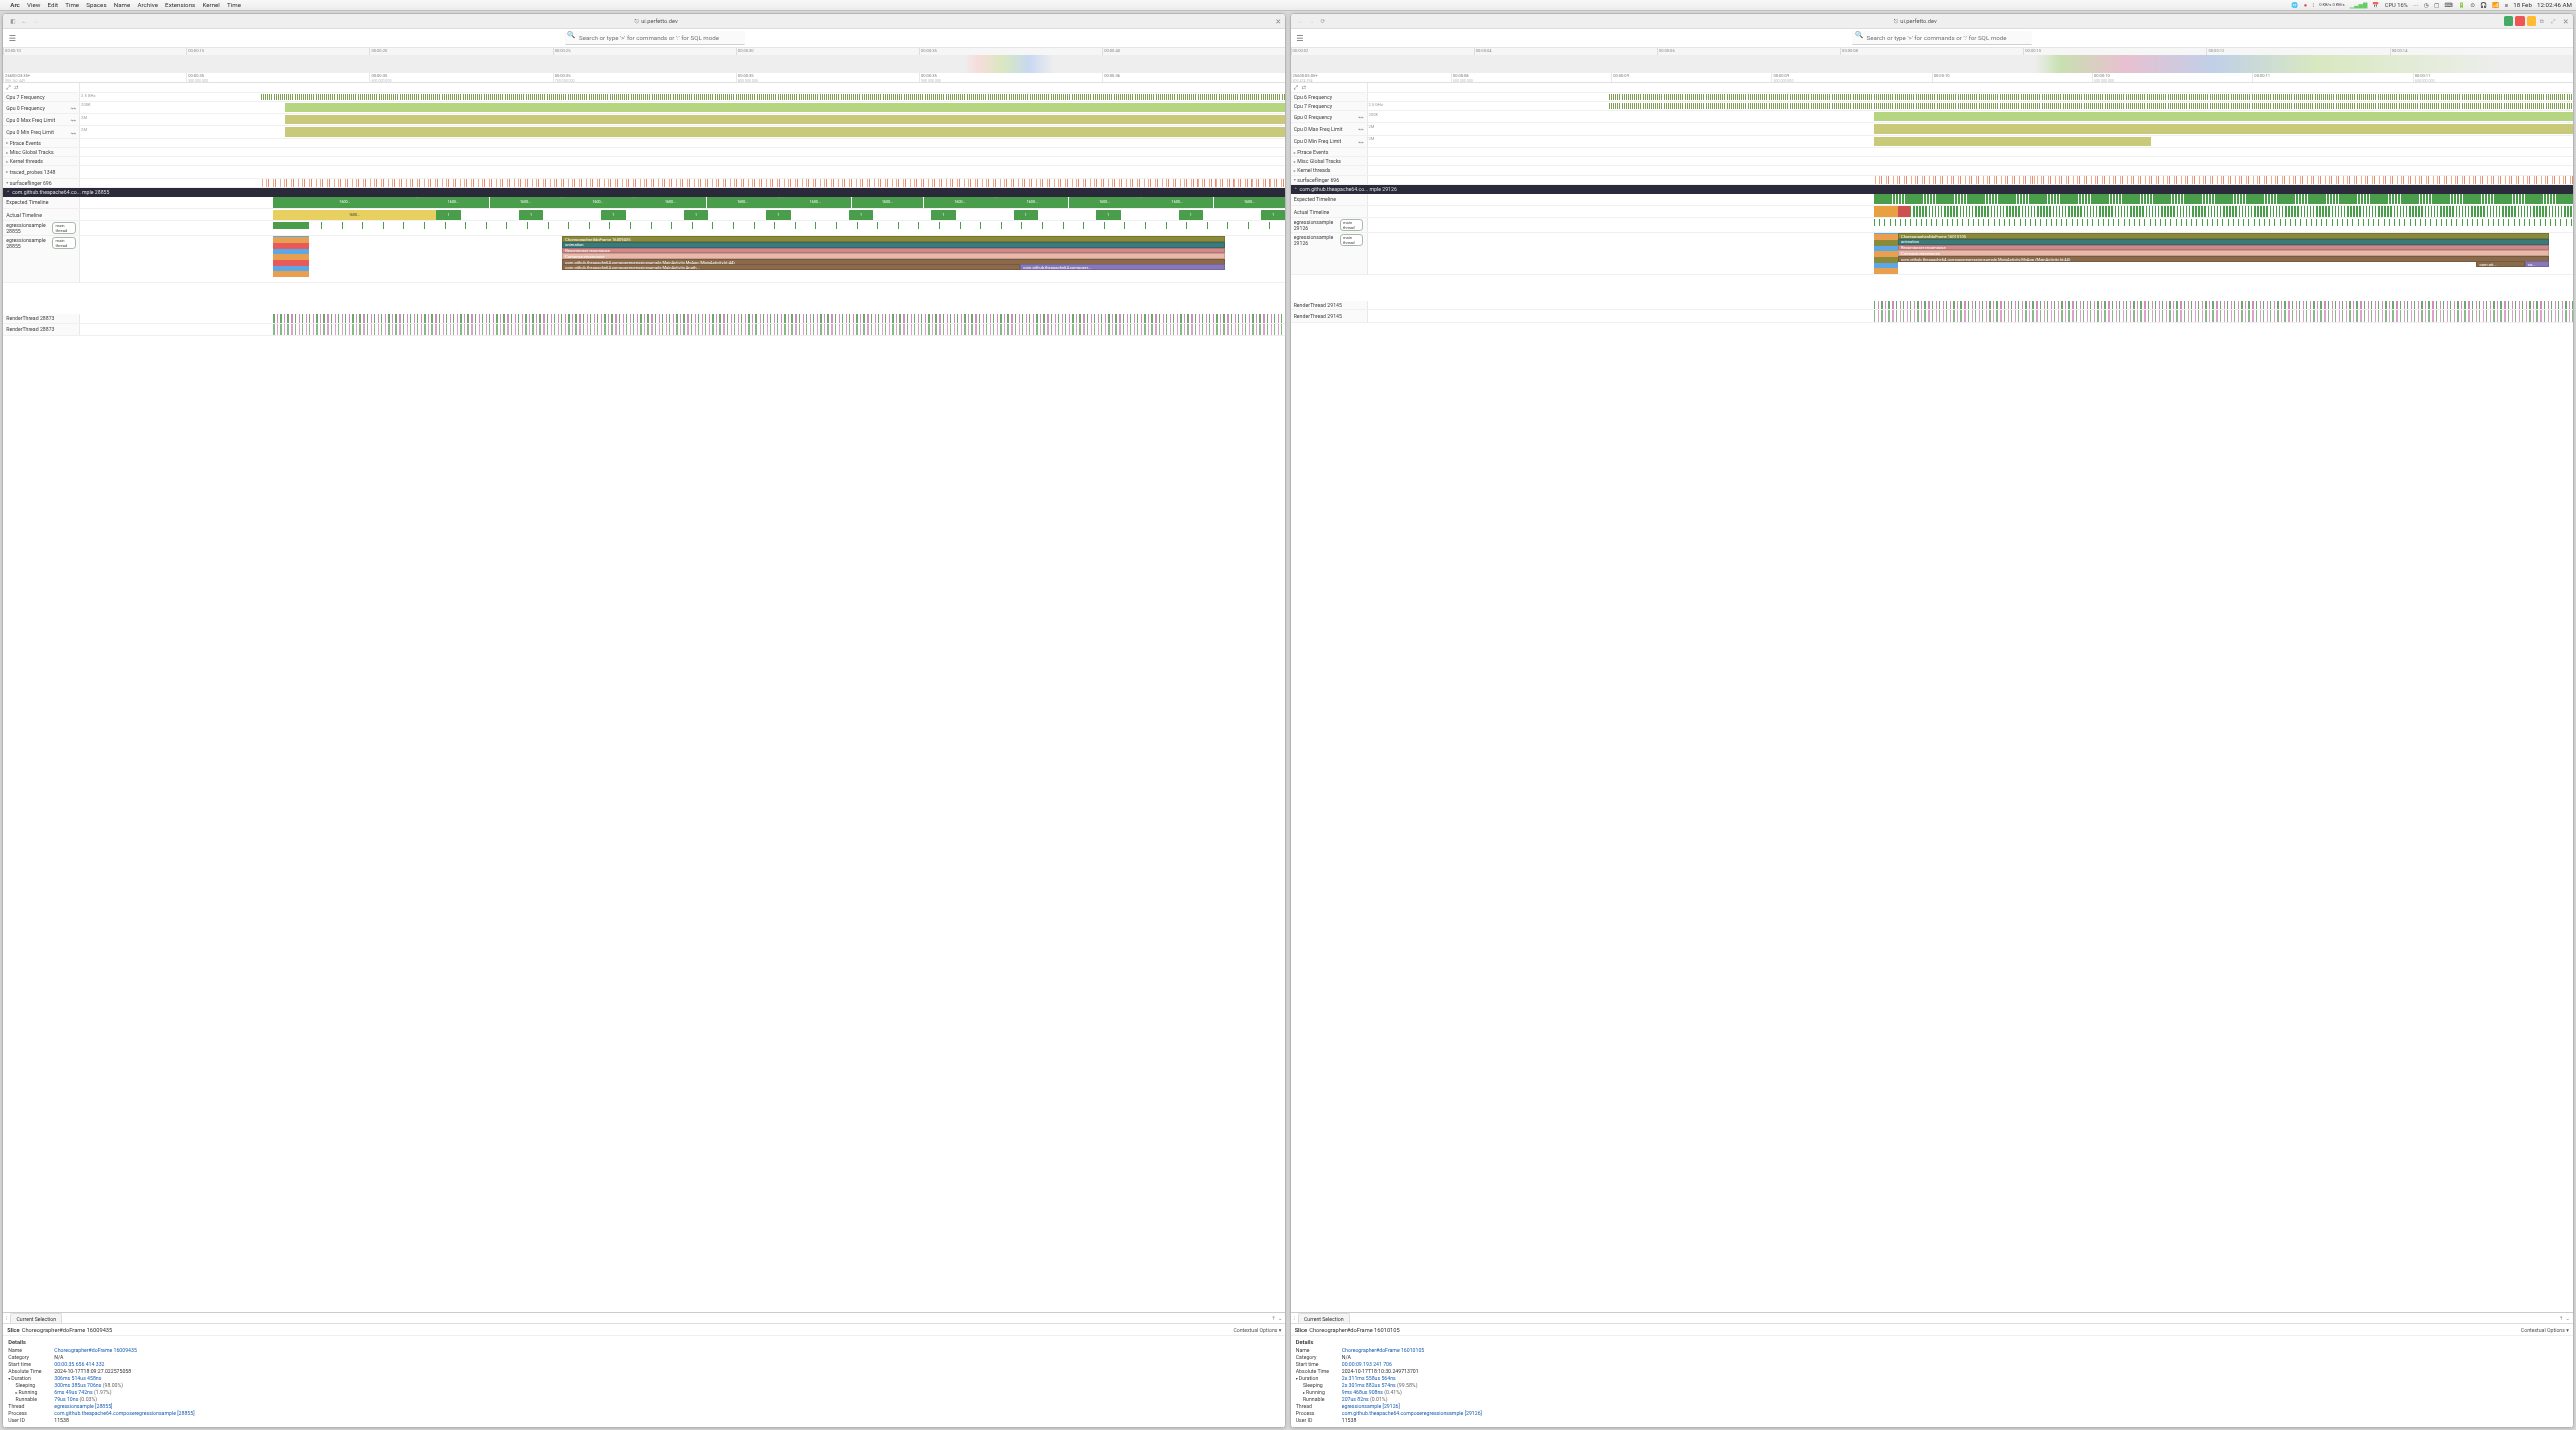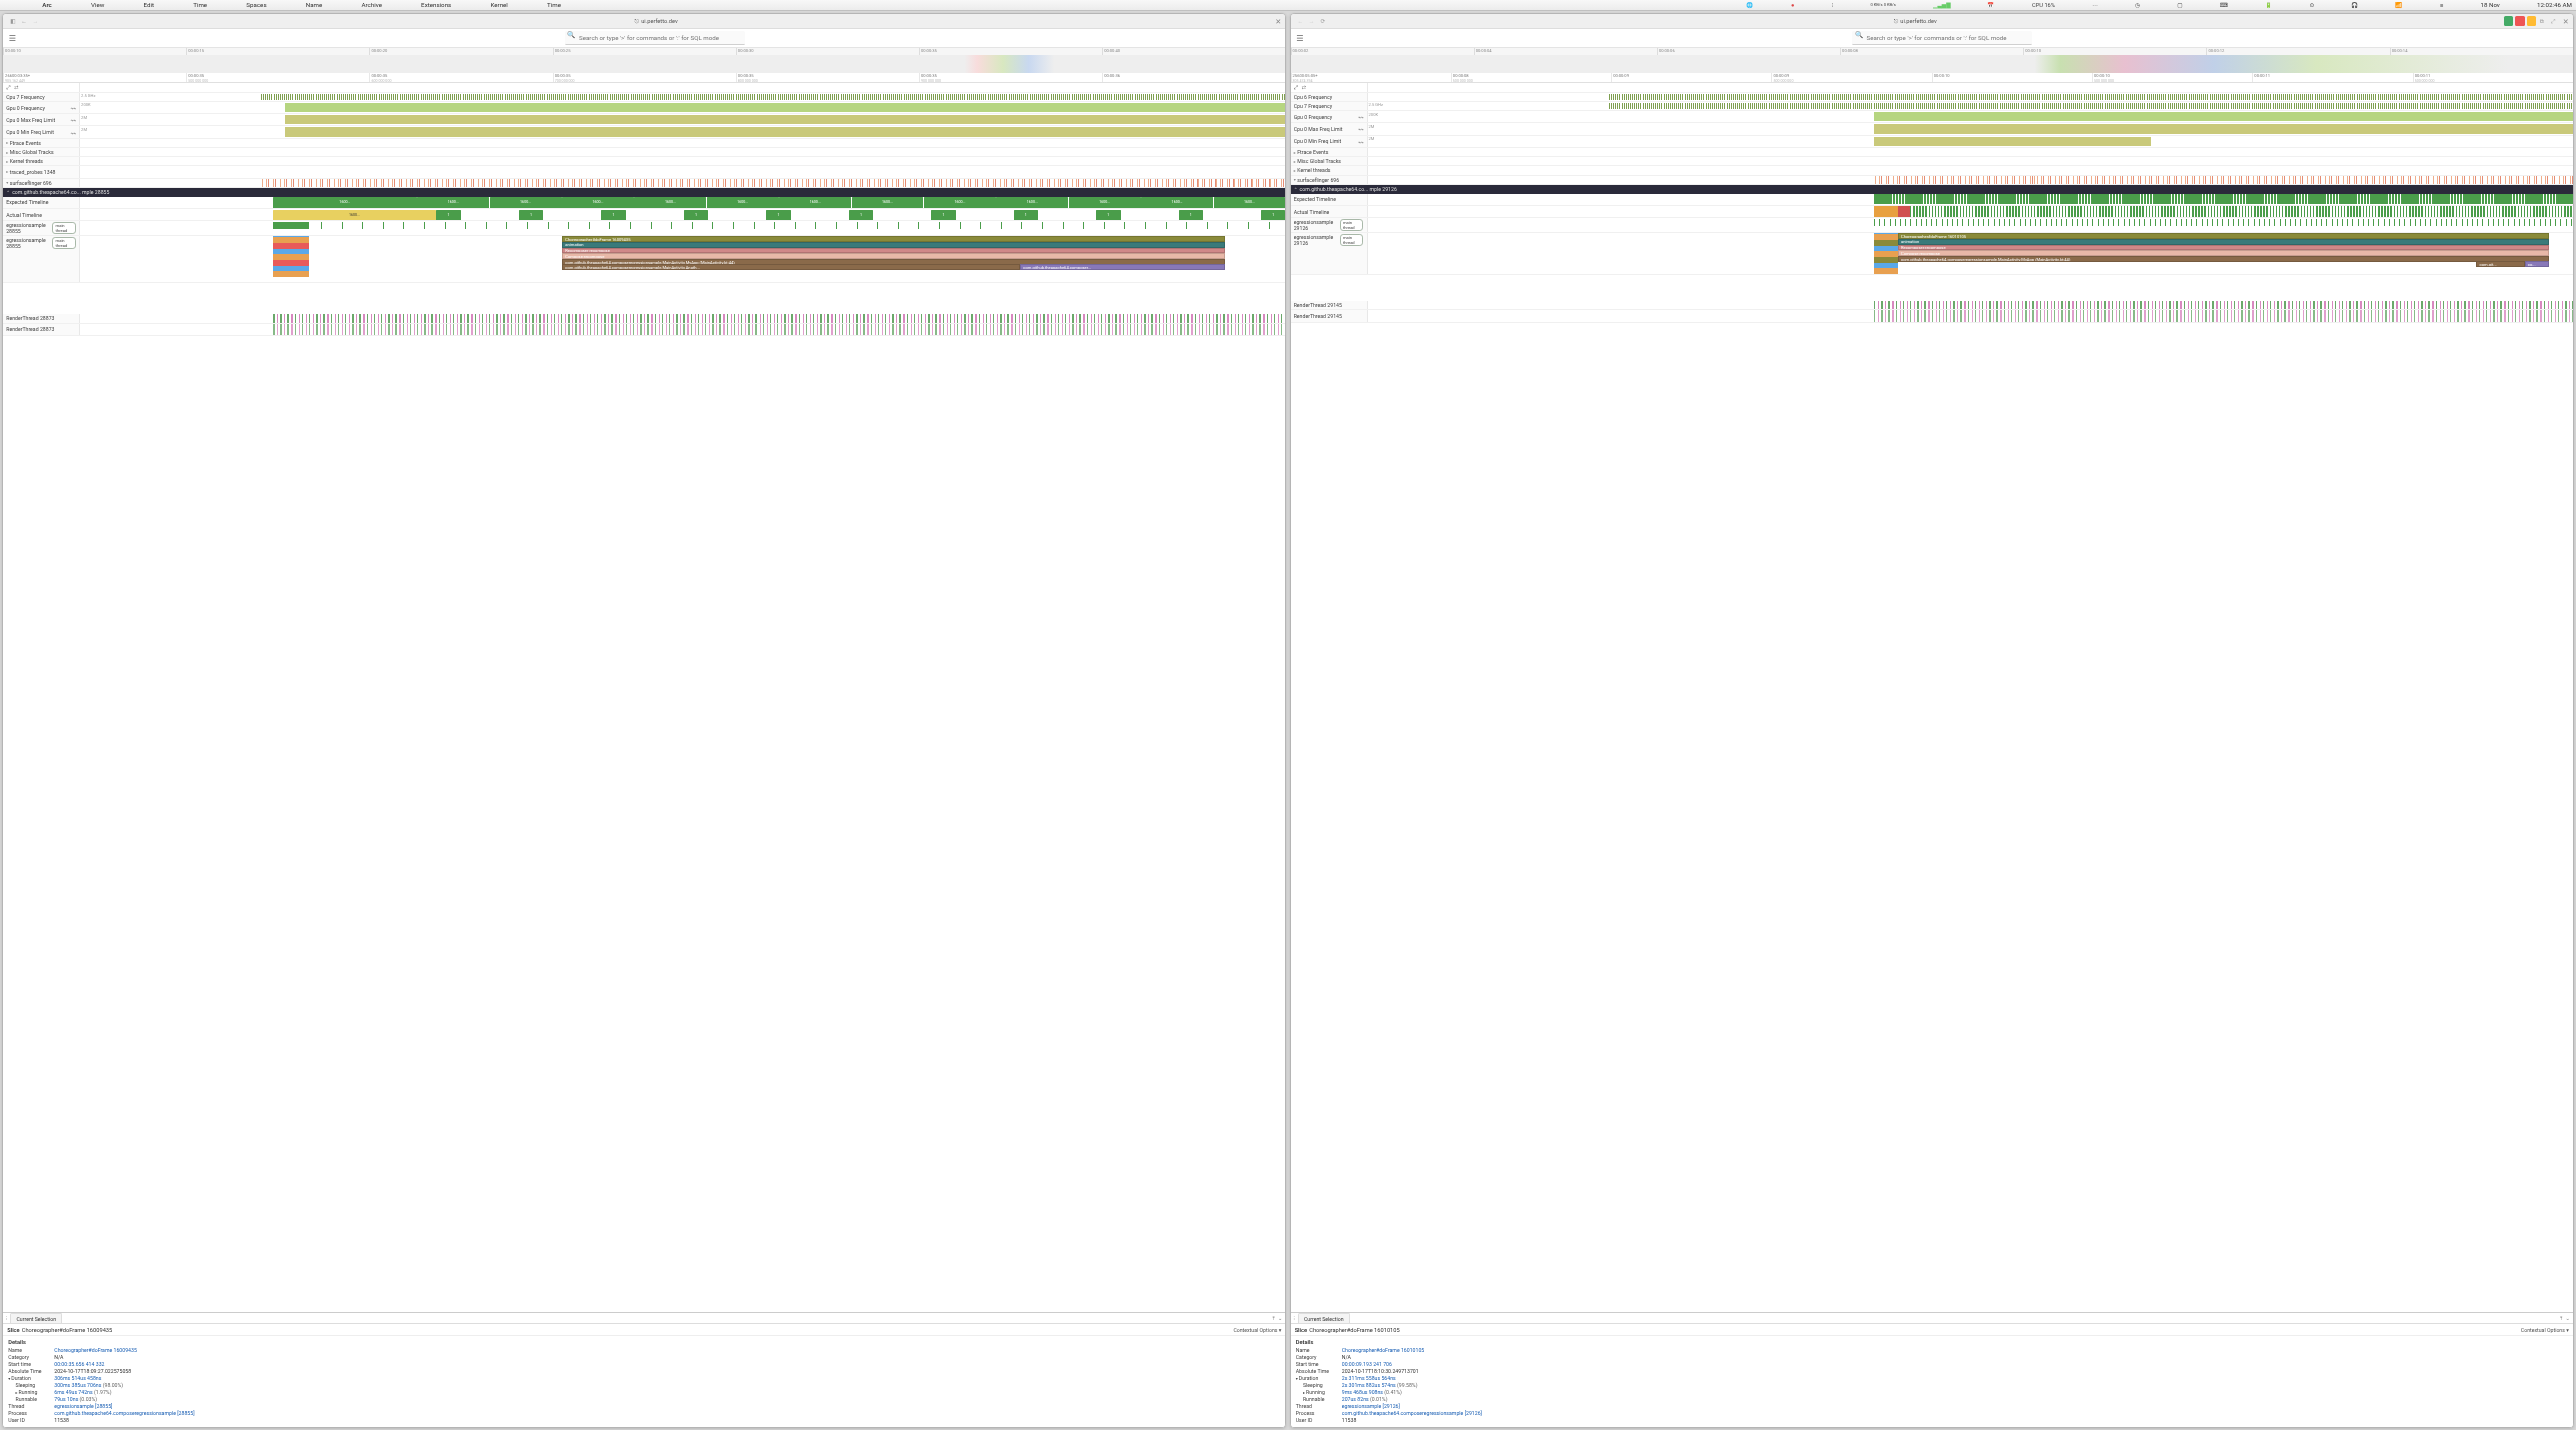--- a/index.html
+++ b/index.html
@@ -1,19 +1,19 @@
 <!DOCTYPE html>
 <html style="font-size:8.2px"><head>
 <meta charset="utf-8">
 <style>
 * { margin: 0; padding: 0; box-sizing: border-box; font-family: -apple-system, BlinkMacSystemFont, "Segoe UI", Roboto, sans-serif; }
 body { background: #d8d8d8; font-size: 5.7px; color: #333; overflow: hidden; }
 
 
-.menubar { height: 11.3px; background: linear-gradient(#f8f8f8,#ececec); display: flex; align-items: center; padding: 0 4.1px; border-bottom: 0.5px solid #c0c0c0; font-size: 6.2px; gap: 32px; }
+.menubar { height: 11.3px; background: linear-gradient(#f8f8f8,#ececec); display: flex; align-items: center; padding: 0 4.1px; border-bottom: 0.5px solid #c0c0c0; font-size: 6.2px; }
 .menubar .apple { margin-right: 6.2px; font-size: 6.7px; }
 .menubar .menu-item { margin-right: 7.2px; cursor: default; }
 .menubar .menu-item.bold { font-weight: 600; }
 .menubar .spacer { flex: 1; }
 .menubar .status-item { margin-left: 5.2px; display: flex; align-items: center; font-size: 5.7px; color: #444; }
 .menubar .clock { margin-left: 5.2px; font-size: 6.2px; }
 
 
 .windows { display: flex; height: calc(100vh - 11.3px); gap: 3.1px; padding: 2.1px; }
 .window { flex: 1; background: #fff; border: 0.5px solid #b5b5b5; border-radius: 4.1px; display: flex; flex-direction: column; overflow: hidden; box-shadow: 0 1px 3.1px rgba(0,0,0,0.15); }
@@ -132,21 +132,21 @@
   <span class="status-item">CPU 16%</span>
   <span class="status-item">⋯</span>
   <span class="status-item">◷</span>
   <span class="status-item">▢</span>
   <span class="status-item">⌨</span>
   <span class="status-item">🔋</span>
   <span class="status-item">⊙</span>
   <span class="status-item">🎧</span>
   <span class="status-item">📶</span>
   <span class="status-item">≡</span>
-  <span class="clock">18 Nov</span>
+  <span class="clock">18 Feb</span>
   <span class="clock">12:02:46 AM</span>
 </div>
 
 <div class="windows">
 
 <div class="window">
   <div class="browser-chrome">
     <span class="nav-btn">◧</span>
     <span class="nav-btn">←</span>
     <span class="nav-btn" style="color:#ccc">→</span>

